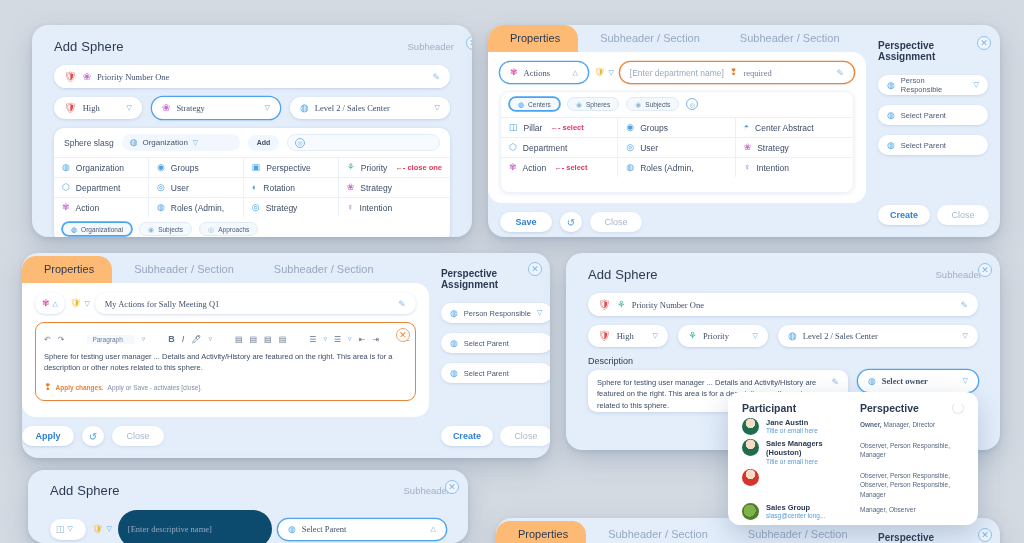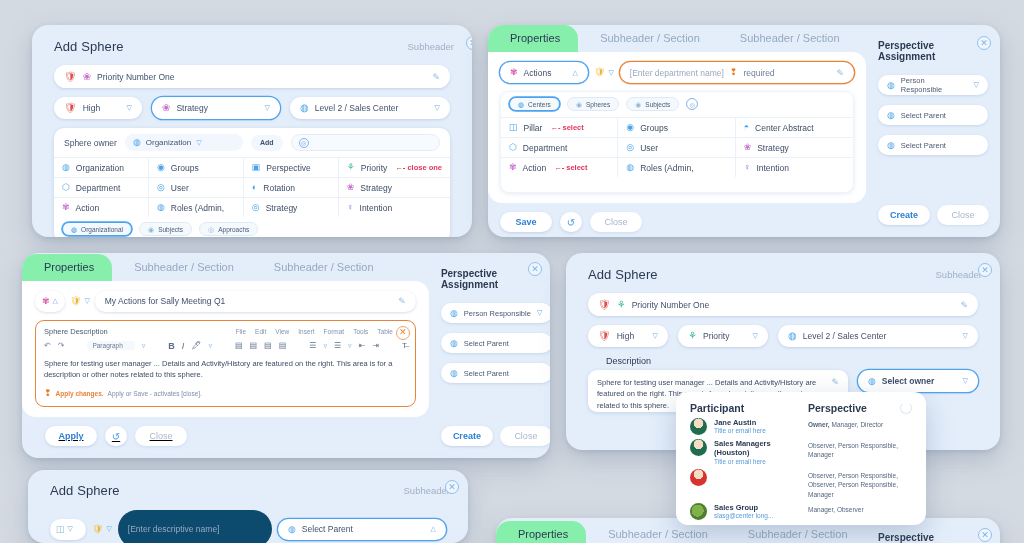--- a/index.html
+++ b/index.html
@@ -39,21 +39,21 @@
     background: #ffffff;
     border-radius: 999px;
     box-shadow: 0 1px 3px rgba(120,145,180,.30);
     display: flex; align-items: center;
     height: 22px;
     padding: 0 10px;
     font-size: 8.5px;
     color: #41506b;
     gap: 6px;
   }
-  .field .grow { flex: 1; }
+  .field .grow { flex: 1; font-family: Liberation Serif, serif; }
   .ph { color: #98a9c0; }
   .caret { color: #6aa9e4; font-size: 7px; }
   .pen { color: #8fb8e0; font-size: 9px; }
 
   .field.outline-blue { box-shadow: 0 0 0 1.3px #4ea3ef, 0 1px 3px rgba(120,145,180,.25); }
   .field.outline-orange { box-shadow: 0 0 0 1.3px #e8843a, 0 1px 3px rgba(120,145,180,.25); }
 
   
   .ico { display:inline-block; line-height:1; font-size: 10px; }
   .ico-sm { font-size: 9px; }
@@ -103,21 +103,21 @@
     font-size:6.5px; color:#4a5a74;
   }
   .chip.active { border-color:#49a3f0; box-shadow:0 0 0 .8px #49a3f0; }
 
   
   .tabs { display:flex; align-items:flex-end; height:30px; }
   .tab {
     padding: 7px 18px 8px 22px; font-size:11px; color:#96a8c0;
   }
   .tab.active {
-    background:#86efac; color:#2b3a52; font-weight:500;
+    background:#fdba74; color:#2b3a52; font-weight:500;
     border-radius: 14px 14px 0 0;
   }
   .body-white {
     background:#ffffff;
     border-radius: 0 14px 14px 14px;
   }
 
   
   .btn {
     background:#fff; border-radius:999px; height:20px; min-width:48px;
@@ -195,21 +195,21 @@
       </div>
       <div class="field" style="flex:1;">
         <span class="ico" style="color:#4aa3e8;">◍</span>
         <span class="grow">Level 2 / Sales Center</span>
         <span class="caret">▽</span>
       </div>
     </div>
 
     <div class="card" style="margin:9px 22px 0 22px;">
       <div class="card-top">
-        <div class="lbl">Sphere owner</div>
+        <div class="lbl">Sphere slasg</div>
         <div class="mini-sel">
           <span class="ico ico-sm" style="color:#4aa3e8;">◍</span>
           <span class="grow">Organization</span>
           <span class="caret">▽</span>
         </div>
         <div class="mini-btn">Add</div>
         <div class="mini-search">
           <span class="circ">◎</span>
         </div>
       </div>
@@ -421,32 +421,20 @@
               <span class="ico ico-sm" style="color:#f0b52e;">🛡</span>
               <span class="caret">▽</span>
             </div>
             <div class="field" style="flex:1; height:21px;">
               <span class="grow">My Actions for Sally Meeting Q1</span>
               <span class="pen">✎</span>
             </div>
           </div>
 
           <div class="editor" style="margin-top:8px; position:relative;">
-            <div class="ed-row1">
-              <div class="ed-label">Sphere Description</div>
-              <div class="ed-menus" id="p3-menus">
-                  <span>File</span>
-                  <span>Edit</span>
-                  <span>View</span>
-                  <span>Insert</span>
-                  <span>Format</span>
-                  <span>Tools</span>
-                  <span>Table</span>
-                </div>
-            </div>
             <div class="close-btn" style="right:5px; top:5px; border-color:#f0a36a; color:#e8843a; background:#fff;">✕</div>
             <div class="ed-tools">
               <span style="color:#7d8ea7;">↶</span>
               <span style="color:#7d8ea7;">↷</span>
               <span class="ed-sep"></span>
               <span class="ed-sel">Paragraph</span>
               <span class="caret">▿</span>
               <span class="ed-sep"></span>
               <b style="font-size:9px;">B</b>
               <i style="font-size:9px;">I</i>
@@ -468,21 +456,21 @@
               <span>T̶</span>
             </div>
             <div class="ed-text">Sphere for testing user manager ... Details and Activity/History are featured on the right. This area is for a description or other notes related to this sphere.</div>
             <div class="ed-warn">
               <span class="ico ico-sm" style="color:#f07a1e;">❢</span>
               <b>Apply changes.</b>
               <span style="color:#7d8ea7;">Apply or Save - activates [close].</span>
             </div>
           </div>
         </div>
-        <div style="display:flex; gap:8px; padding:9px 23px 12px;text-decoration:underline;">
+        <div style="display:flex; gap:8px; padding:9px 0 12px;">
           <div class="btn" style="min-width:52px;">Apply</div>
           <div class="btn icon">↺</div>
           <div class="btn ghost" style="min-width:52px;">Close</div>
         </div>
       </div>
 
       <div style="width:143px; padding:15px 12px 12px; display:flex; flex-direction:column;">
         <div class="pa-title" style="font-size:10px;">Perspective Assignment</div>
         <div id="p3-pa" style="margin-top:13px; display:flex; flex-direction:column; gap:10px;">
             <div class="pa-field">
@@ -534,21 +522,21 @@
         <span class="grow">Priority</span>
         <span class="caret">▽</span>
       </div>
       <div class="field" style="flex:1;">
         <span class="ico" style="color:#4aa3e8;">◍</span>
         <span class="grow">Level 2 / Sales Center</span>
         <span class="caret">▽</span>
       </div>
     </div>
 
-    <div style="font-size:9px; color:#2b3a52; margin:9px 22px 0 40px;">Description</div>
+    <div style="font-size:9px; color:#2b3a52; margin:9px 22px 0 22px;">Description</div>
 
     <div style="display:flex; gap:10px; margin:4px 22px 0 22px; align-items:flex-start;">
       <div style="flex:1; background:#fff; border-radius:9px; box-shadow:0 1px 4px rgba(120,145,180,.28); padding:7px 9px; height:42px; overflow:hidden; display:flex; gap:6px;">
         <div style="flex:1; font-size:7.5px; color:#3e4d66; line-height:1.5;">Sphere for testing user manager ... Details and Activity/History are featured on the right. This area is for a description or other notes related to this sphere.</div>
         <span class="pen">✎</span>
       </div>
       <div class="field outline-blue" style="width:120px; height:22px;">
         <span class="ico ico-sm" style="color:#4aa3e8;">◍</span>
         <span class="grow" style="font-weight:600;">Select owner</span>
         <span class="caret">▽</span>
@@ -599,21 +587,21 @@
     </div>
     <div class="chiprow" style="margin:6px 14px 0 14px;">
       <div class="chip" style="width:56px;"></div>
       <div class="chip active" style="width:62px;"></div>
       <div class="chip" style="width:56px;"></div>
       <div class="chip" style="width:56px;"></div>
       <div class="chip" style="width:120px;"></div>
     </div>
   </div>
 
-  <div class="popup" style="left:676px; top:392px; width:250px; height:133px;">
+  <div class="popup" style="left:728px; top:392px; width:250px; height:133px;">
     <div class="pp-head">
       <span style="width:118px;">Participant</span>
       <span class="grow">Perspective</span>
       <span class="spin" style="margin-left:auto;"></span>
     </div>
     <div id="pp-rows">
         <div class="pp-row">
           <div class="pp-left">
             <span class="av" style="background: radial-gradient(circle at 50% 32%, rgb(246, 220, 196) 0px, rgb(246, 220, 196) 34%, rgb(31, 109, 78) 35%, rgb(31, 109, 78) 100%);"></span>
             <div>

